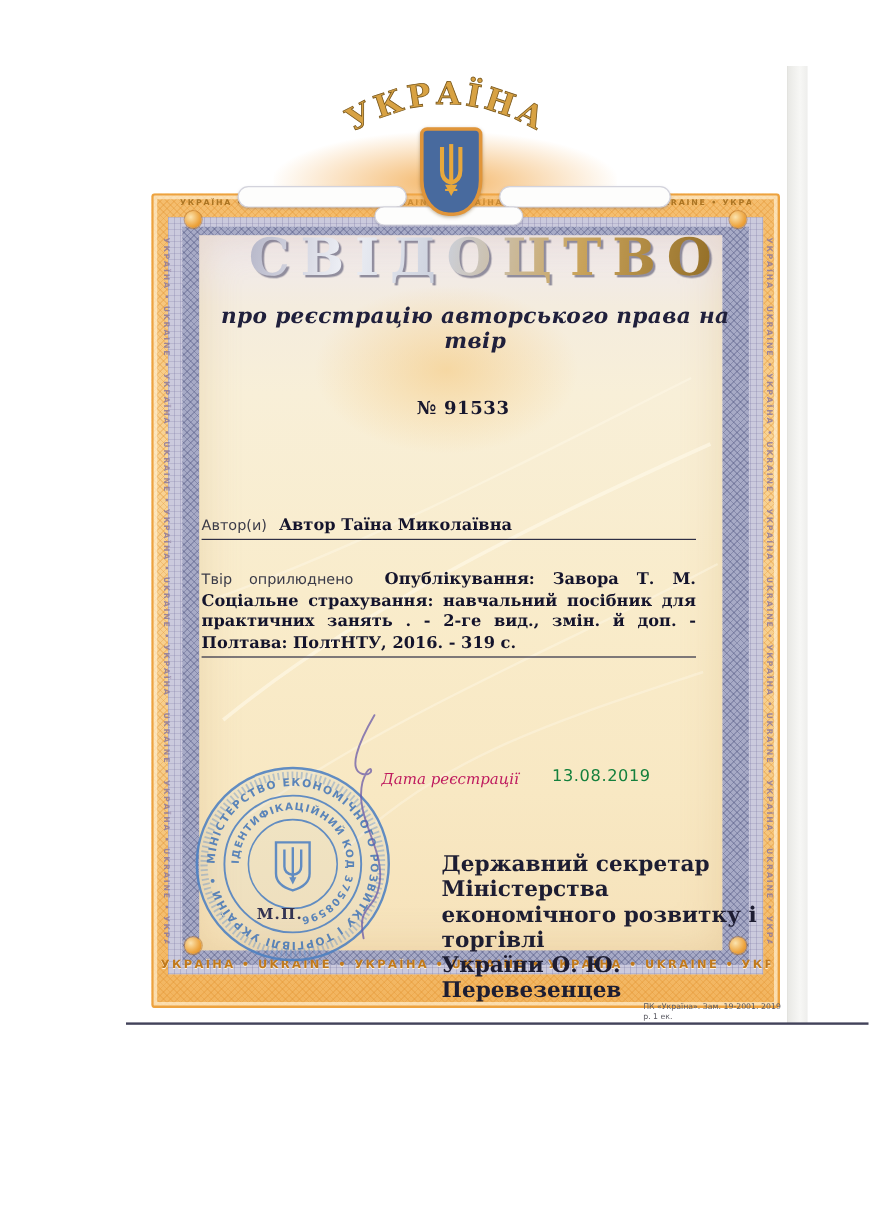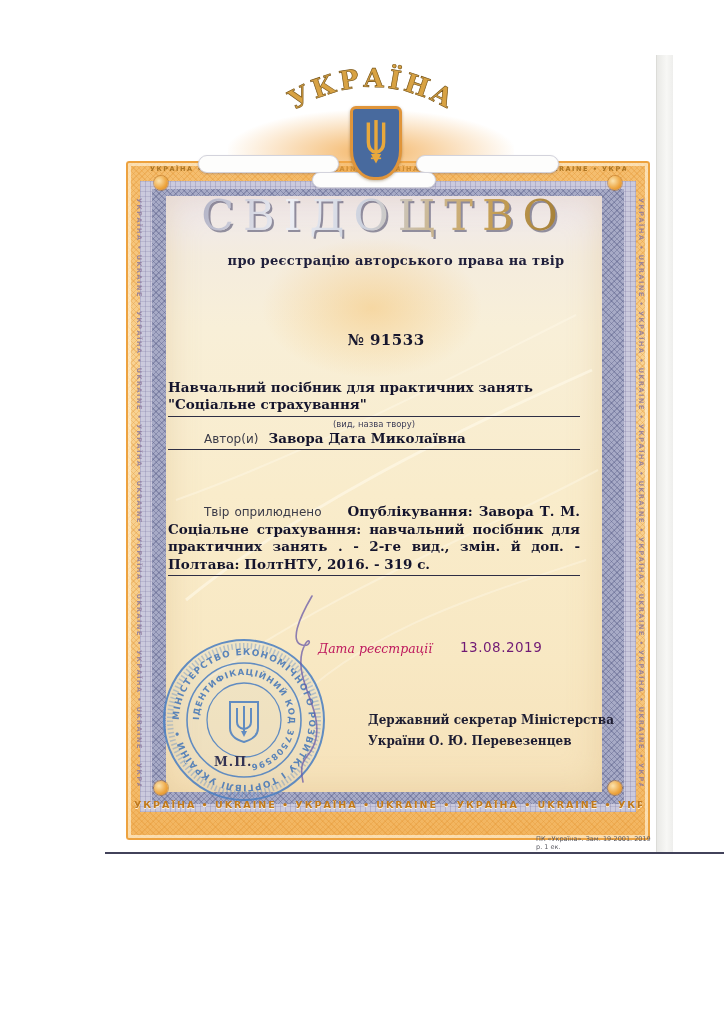--- a/index.html
+++ b/index.html
@@ -53,47 +53,47 @@
   .pill{position:absolute;height:16px;border-radius:9px;background:#fdfdfc;border:1px solid #d3d3dc;
       box-shadow:0 1px 2px rgba(110,110,140,.35);}
   .pill.l{left:198px;top:155px;width:139px;}
   .pill.r{left:416px;top:155px;width:141px;}
   .pill.c{left:312px;top:172px;width:122px;height:14px;}
   .shield{position:absolute;left:350px;top:106px;width:46px;height:68px;background:#486a9e;
       border:3px solid #e0953a;border-radius:6px 6px 46% 46% / 6px 6px 40% 40%;
       box-shadow:0 1px 3px rgba(100,70,20,.4);display:flex;align-items:center;justify-content:center;}
 
   
-  .title-main{position:absolute;left:166px;top:192px;width:436px;text-align:center;
-      font-size:43px;font-weight:normal;letter-spacing:9px;line-height:1.1;
+  .title-main{position:absolute;left:166px;top:192px;width:436px;text-align:right;
+      font-size:43px;font-weight:bold;letter-spacing:9px;line-height:1.1;
       background:linear-gradient(100deg,#9a9ab2 0%,#edeff5 28%,#ccd1dd 46%,#caa45c 72%,#8f6a22 100%);
       -webkit-background-clip:text;background-clip:text;color:transparent;
       filter:drop-shadow(2px 2px 0 rgba(66,66,98,.55));}
   .subtitle{position:absolute;left:166px;top:253px;width:460px;text-align:center;
-      font-size:13px;font-weight:bold;color:#20203c;letter-spacing:.3px;}
+      font-size:18px;font-weight:bold;color:#20203c;letter-spacing:.3px;font-style:italic;}
   .rosette-bg{position:absolute;left:262px;top:238px;width:220px;height:140px;
       background:radial-gradient(closest-side,rgba(245,197,118,.55),rgba(245,197,118,0));}
   .cert-number{position:absolute;left:166px;top:331px;width:440px;text-align:center;
       font-size:15px;font-weight:bold;color:#17172e;letter-spacing:.5px;}
 
   
   .field{position:absolute;left:168px;width:412px;}
   .field-box{border-bottom:1.5px solid #2e2e44;padding-bottom:2px;}
   .field-text{margin:0;font-size:13.5px;font-weight:bold;color:#14142c;line-height:1.28;}
   .field-text.just{text-align:justify;line-height:1.3;}
-  .inline-label{font-family:"DejaVu Sans",sans-serif;font-weight:normal;font-size:12px;color:#3b3b48;margin-left:36px;}
+  .inline-label{font-family:"DejaVu Sans",sans-serif;font-weight:normal;font-size:12px;color:#3b3b48;}
   .gap-s{margin-right:10px;} .gap-l{margin-right:26px;}
   .caption{margin-top:2px;text-align:center;font-family:"DejaVu Sans",sans-serif;
       font-size:8.5px;color:#3e3e58;}
 
   
   .date-label{position:absolute;left:318px;top:641px;font-size:12.5px;font-style:italic;color:#be185d;}
   .date-value{position:absolute;left:460px;top:639px;font-family:"DejaVu Sans",sans-serif;
-      font-size:13.5px;color:#701a75;letter-spacing:.5px;}
-  .secretary{position:absolute;left:368px;top:710px;width:266px;font-size:12px;font-weight:bold;
+      font-size:13.5px;color:#15803d;letter-spacing:.5px;}
+  .secretary{position:absolute;left:368px;top:710px;width:266px;font-size:18px;font-weight:bold;
       color:#1d1d32;line-height:21px;}
   .seal-mark{position:absolute;left:214px;top:754px;font-size:12.5px;font-weight:bold;
       color:#333352;letter-spacing:1px;}
   .imprint{position:absolute;left:536px;top:835px;width:116px;text-align:left;
       font-family:"DejaVu Sans",sans-serif;font-size:6.5px;color:#5a5a62;}
 
   svg{position:absolute;overflow:visible;}
   .stamp-svg{left:158px;top:636px;opacity:.88;}
   .sig-svg{left:272px;top:588px;}
   .swirl-svg{left:166px;top:300px;pointer-events:none;}
@@ -150,34 +150,28 @@
       <path d="M20,54 L14,43 H26 Z" fill="#e8a83c"></path>
       <path d="M14,48 H26" stroke="#e8a83c" stroke-width="2"></path>
     </svg>
   </div>
 
   <div class="rosette-bg"></div>
   <h1 class="title-main" style="margin:0;">СВІДОЦТВО</h1>
   <div class="subtitle">про реєстрацію авторського права на твір</div>
   <div class="cert-number">№ 91533</div>
 
-  <div class="field" style="top:379px;">
-    <div class="field-box">
-      <p class="field-text">Навчальний посібник для практичних занять "Соціальне страхування"</p>
-    </div>
-    <div class="caption">(вид, назва твору)</div>
-  </div>
 
   <div class="field" style="top:430px;">
     <div class="field-box">
-      <p class="field-text"><span class="inline-label gap-s">Автор(и)</span><span>Завора Дата Миколаївна</span></p>
+      <p class="field-text"><span class="inline-label gap-s">Автор(и)</span><span>Автор Таїна Миколаївна</span></p>
     </div>
   </div>
 
-  <div class="field" style="top:503px;">
+  <div class="field" style="top:475px;">
     <div class="field-box">
       <p class="field-text just"><span class="inline-label gap-l">Твір оприлюднено</span><span>Опублікування: Завора Т. М. Соціальне страхування: навчальний посібник для практичних занять . - 2-ге вид., змін. й доп. - Полтава: ПолтНТУ, 2016. - 319 с.</span></p>
     </div>
   </div>
 
   <div class="date-label">Дата реєстрації</div>
   <div class="date-value">13.08.2019</div>
 
   <svg class="stamp-svg" width="172" height="172" viewBox="0 0 172 172">
     <circle cx="86" cy="84" r="80" fill="rgba(110,155,210,.07)" stroke="#4d80c2" stroke-width="2"></circle>
@@ -202,18 +196,19 @@
     </g>
   </svg>
   <div class="seal-mark">М.П.</div>
 
   <svg class="sig-svg" width="90" height="212" viewBox="0 0 90 212">
     <path d="M40,8 C26,32 18,54 30,57 C42,60 37,42 30,64 C23,94 50,120 44,150 C40,172 25,166 31,194" fill="none" stroke="#6a5aa8" stroke-width="1.6" opacity=".75" stroke-linecap="round"></path>
   </svg>
 
   <div class="secretary">
     <div>Державний секретар Міністерства</div>
+    <div>економічного розвитку і торгівлі</div>
     <div>України О. Ю. Перевезенцев</div>
   </div>
 
   <div class="imprint">ПК «Україна». Зам. 19-2001. 2019 р. 1 ек.</div>
 
 </div>
 
 </body></html>

